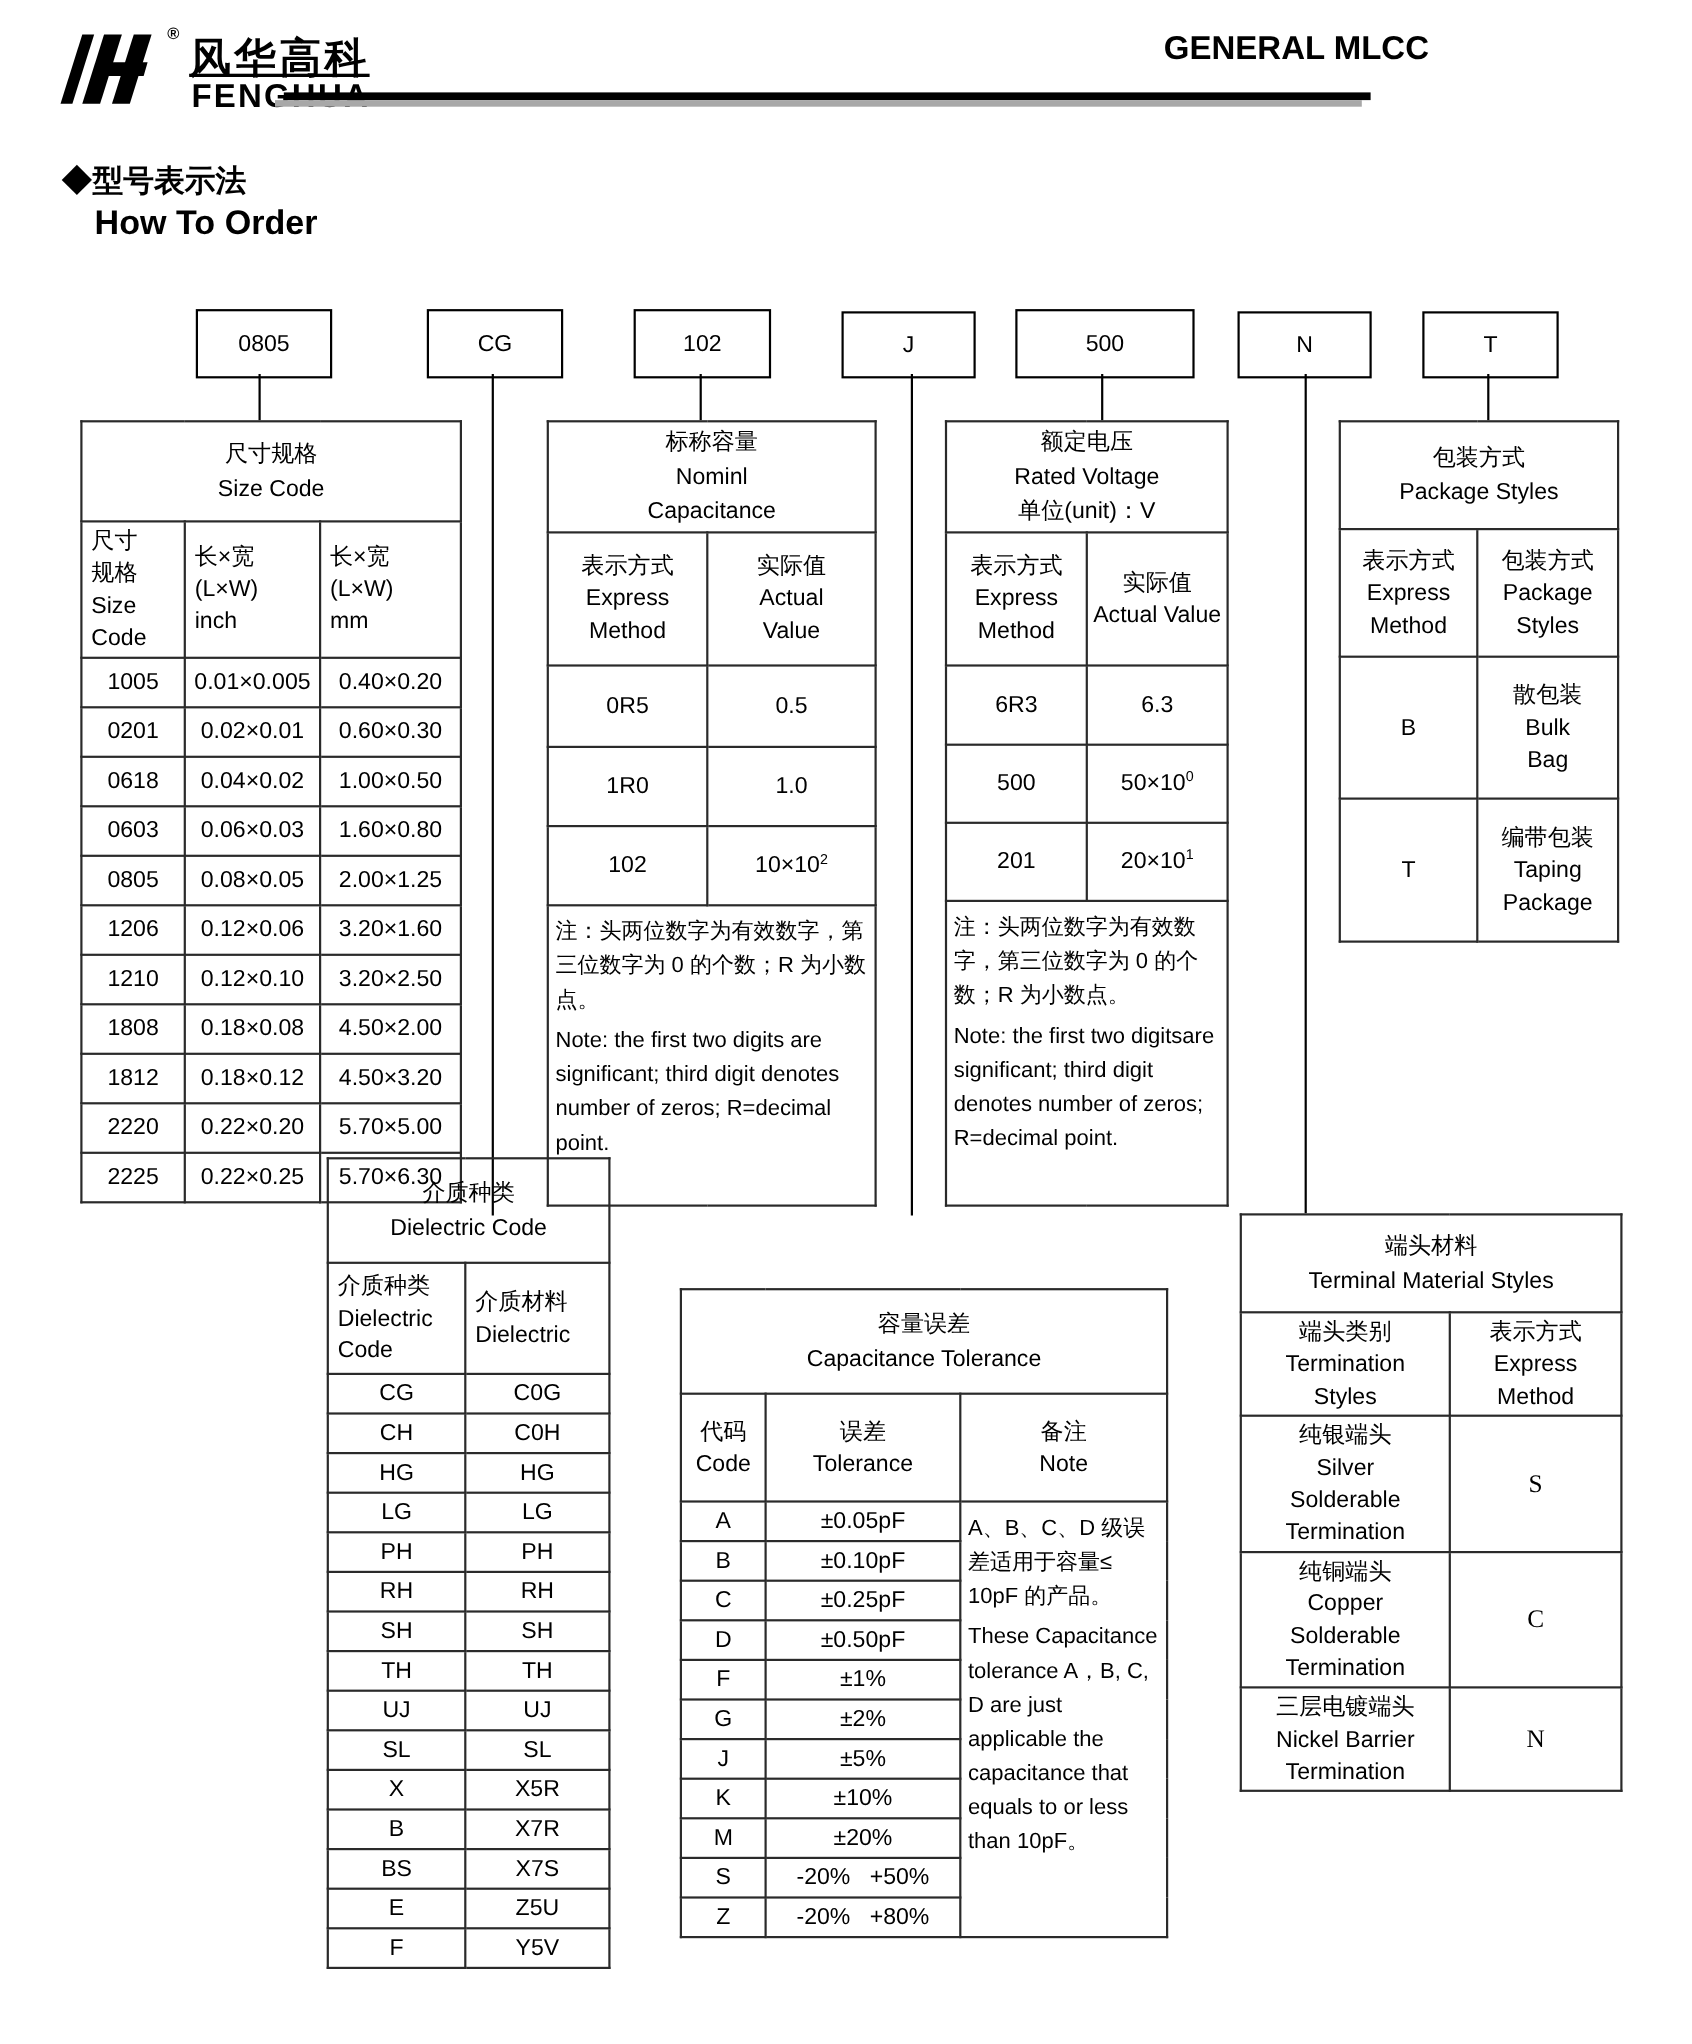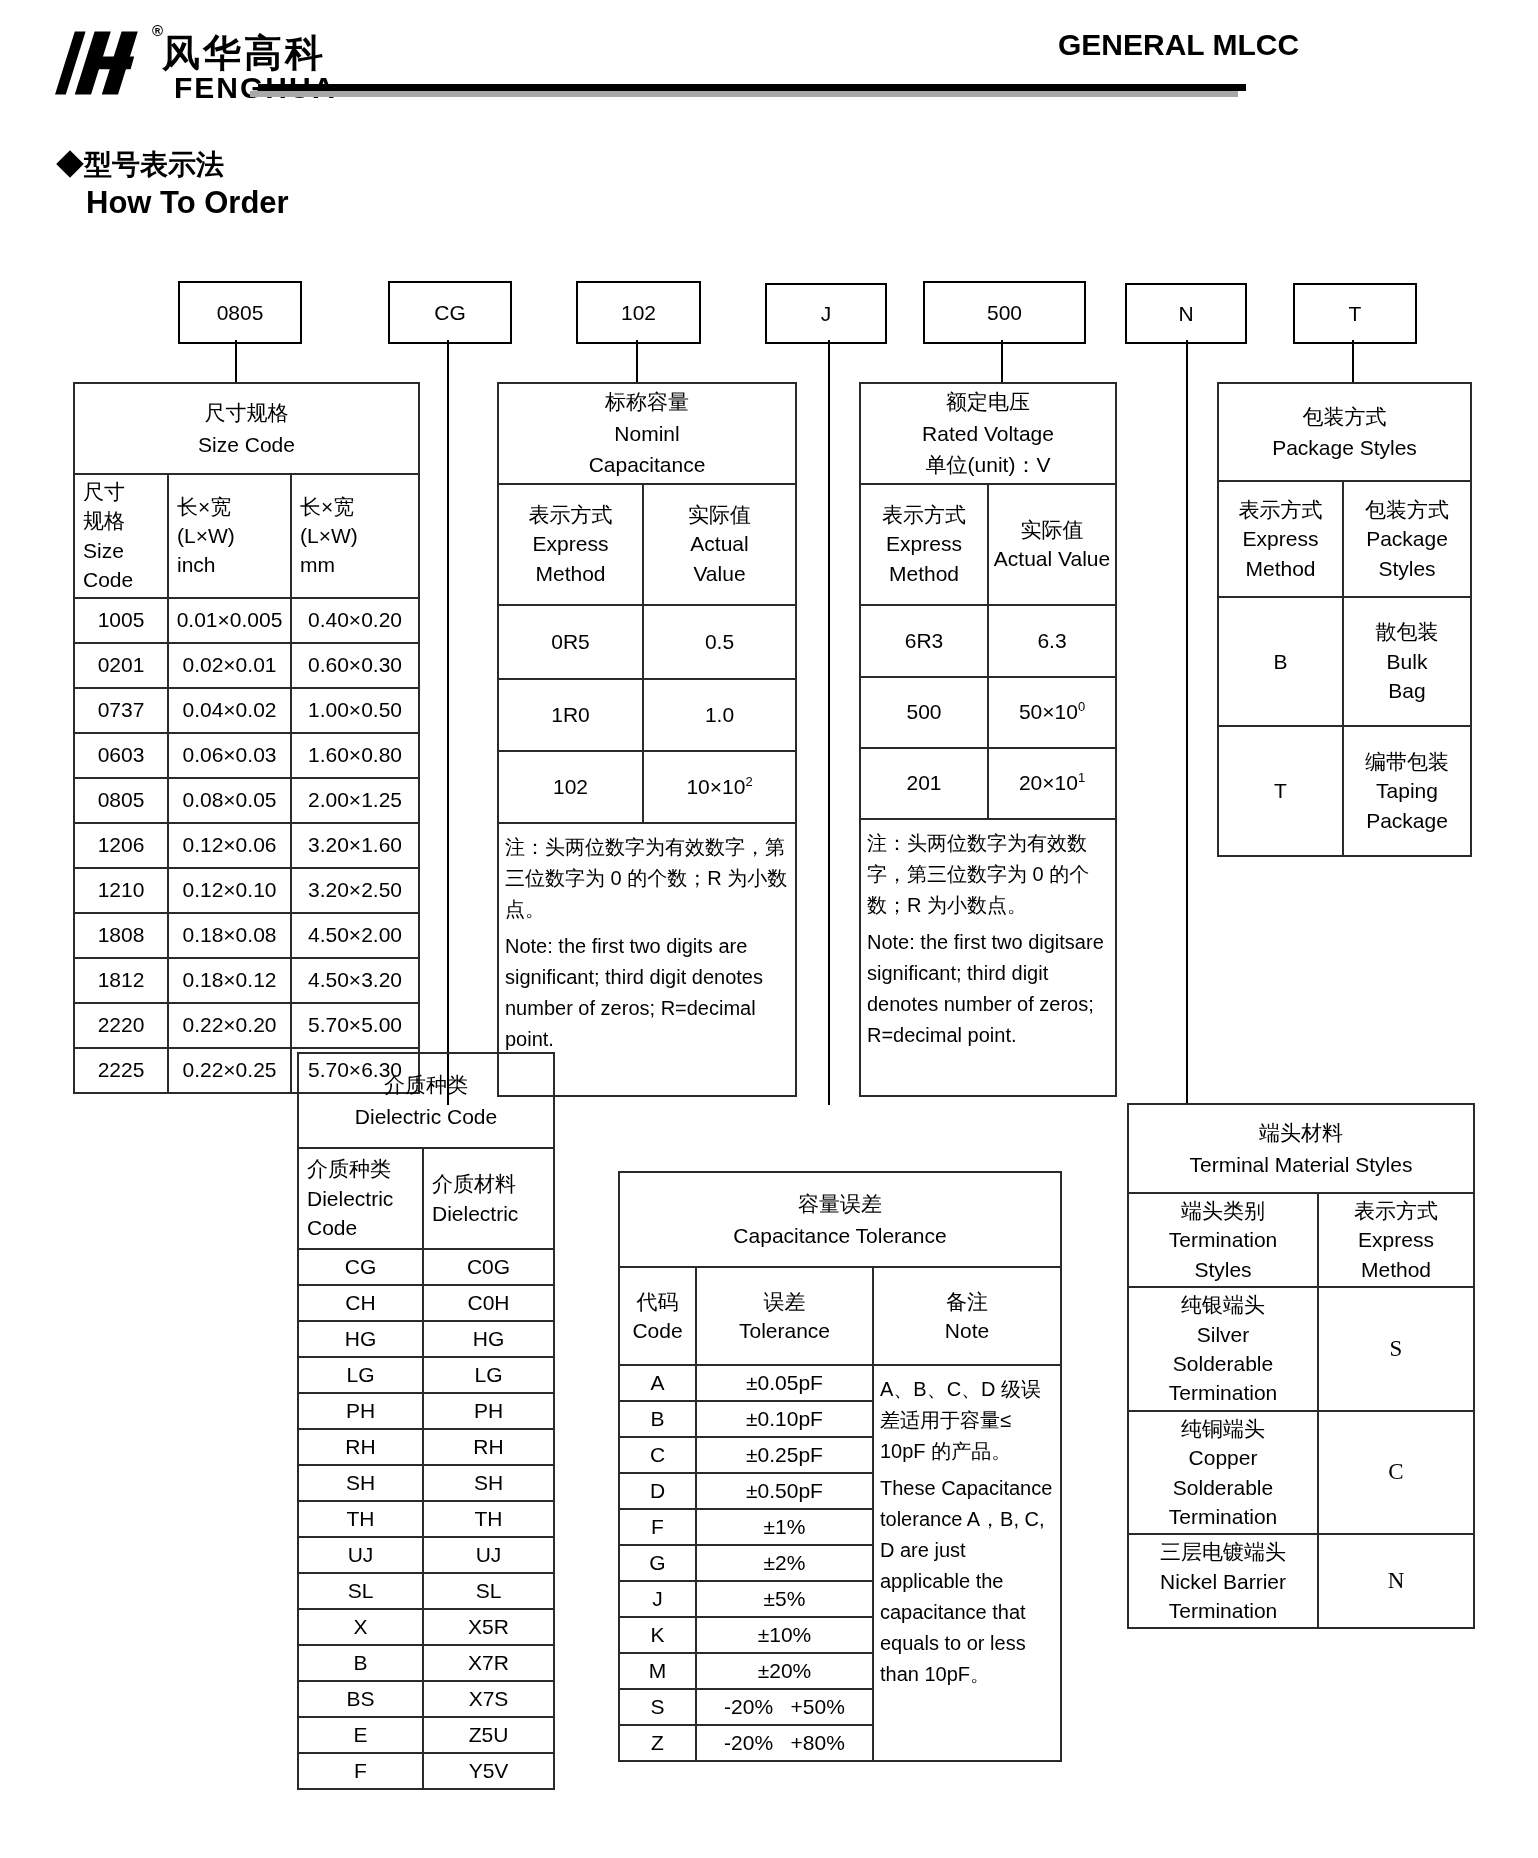--- a/index.html
+++ b/index.html
@@ -38,21 +38,21 @@
 
   <div class="abs" style="left:50px;top:26px;width:100px;height:72px;">
     <svg width="100" height="72" viewBox="0 0 100 80">
       <polygon points="22,6 34,6 12,76 0,76" fill="#000"></polygon>
       <polygon points="44,6 62,6 40,76 22,76" fill="#000"></polygon>
       <polygon points="74,6 92,6 70,76 52,76" fill="#000"></polygon>
       <polygon points="38,34 88,34 84,48 34,48" fill="#000"></polygon>
     </svg>
   </div>
   <span class="abs reg" style="left:152px;top:22px;">®</span>
-  <div class="abs logo-cn" style="left:162px;top:34px;">风华高科</div>
+  <div class="abs logo-cn" style="left:172px;top:34px;text-decoration:underline;">风华高科</div>
   <div class="abs logo-en" style="left:174px;top:72px;">FENGHUA</div>
   <div class="abs doc-title" style="left:1058px;top:28px;">GENERAL MLCC</div>
   <div class="abs rule-black" style="left:258px;top:84px;width:988px;"></div>
   <div class="abs rule-gray" style="left:250px;top:91px;width:988px;"></div>
 
   <div class="abs sec-cn" style="left:56px;top:146px;">◆型号表示法</div>
   <div class="abs sec-en" style="left:86px;top:185px;">How To Order</div>
 
   <div class="abs obox" style="left:178px;top:281px;width:120px;height:59px;">0805</div>
   <div class="abs obox" style="left:388px;top:281px;width:120px;height:59px;">CG</div>
@@ -98,21 +98,21 @@
             <td>1005</td>
             <td>0.01×0.005</td>
             <td>0.40×0.20</td>
           </tr>
       <tr style="height:45px;">
             <td>0201</td>
             <td>0.02×0.01</td>
             <td>0.60×0.30</td>
           </tr>
       <tr style="height:45px;">
-            <td>0737</td>
+            <td>0618</td>
             <td>0.04×0.02</td>
             <td>1.00×0.50</td>
           </tr>
       <tr style="height:45px;">
             <td>0603</td>
             <td>0.06×0.03</td>
             <td>1.60×0.80</td>
           </tr>
       <tr style="height:45px;">
             <td>0805</td>

